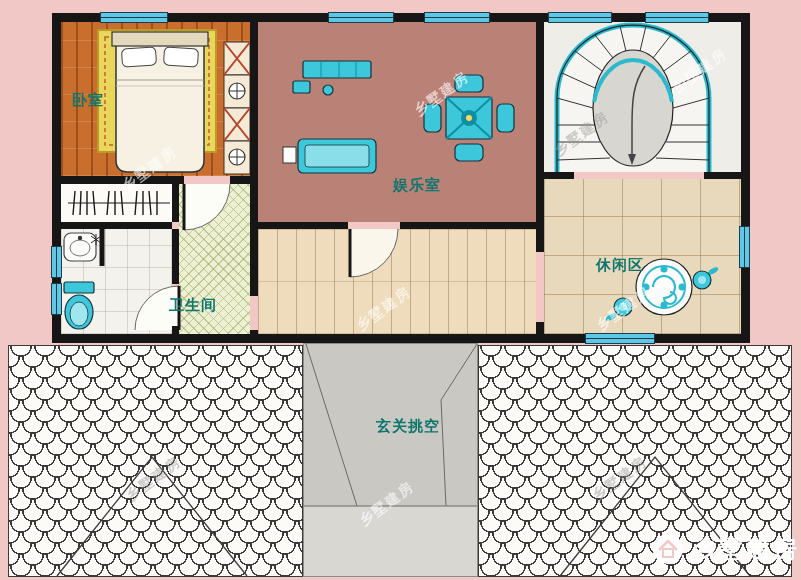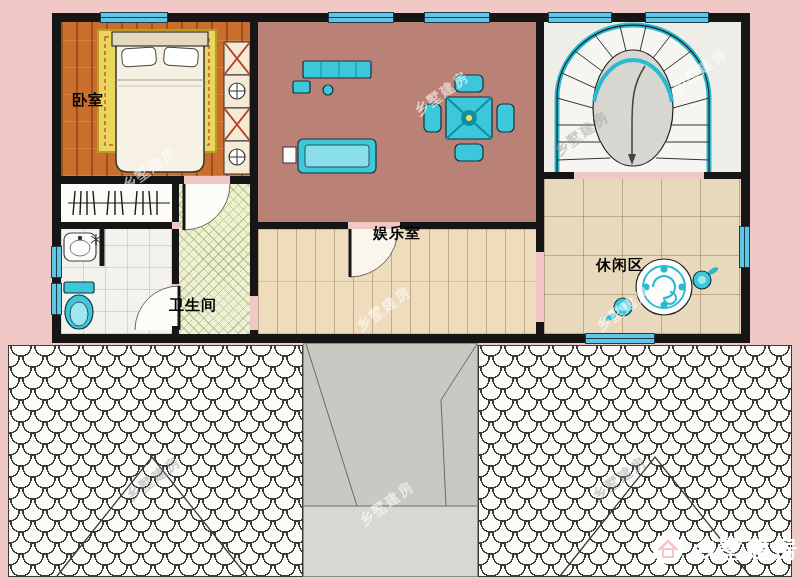--- a/index.html
+++ b/index.html
@@ -55,21 +55,21 @@
     background-image:
       radial-gradient(11px 11px at 12px 0px, rgba(0,0,0,0) 9.3px, #3a3a3a 9.4px, #3a3a3a 10.8px, rgba(0,0,0,0) 10.9px),
       radial-gradient(11px 11px at 12px 0px, rgba(0,0,0,0) 9.3px, #3a3a3a 9.4px, #3a3a3a 10.8px, rgba(0,0,0,0) 10.9px);
     background-size:24px 22px,24px 22px;
     background-position:0px 0px,12px 11px;
   }
   .entry-void{position:absolute;z-index:1;background:#c9c8c3;border:1px solid #8a8a86;box-sizing:border-box;}
   
   .overlay{position:absolute;left:0;top:0;z-index:2;pointer-events:none;}
   
-  .room-label{position:absolute;z-index:5;font-weight:bold;font-size:15px;color:#000000;letter-spacing:1px;text-align:center;white-space:nowrap;}
+  .room-label{position:absolute;z-index:5;font-weight:bold;font-size:15px;color:#0f766e;letter-spacing:1px;text-align:center;white-space:nowrap;}
   .wm{position:absolute;z-index:6;font-weight:bold;font-size:14px;letter-spacing:2px;transform:rotate(-36deg);white-space:nowrap;pointer-events:none;}
   .wm-light{color:rgba(255,255,255,0.62);}
   .wm-gray{color:rgba(155,155,155,0.5);}
   .logo{position:absolute;left:652px;top:533px;z-index:6;display:flex;align-items:center;gap:8px;}
   .logo-text{font-weight:bold;font-size:24px;color:#ffffff;letter-spacing:3px;}
 </style>
 </head>
 <body>
 
 <div class="canvas">
@@ -224,23 +224,24 @@
   <div class="window-h" style="left:328px;top:12px;width:66px;height:11px;"></div>
   <div class="window-h" style="left:424px;top:12px;width:66px;height:11px;"></div>
   <div class="window-h" style="left:548px;top:12px;width:64px;height:11px;"></div>
   <div class="window-h" style="left:645px;top:12px;width:64px;height:11px;"></div>
   <div class="window-v" style="left:51px;top:246px;width:11px;height:32px;"></div>
   <div class="window-v" style="left:51px;top:283px;width:11px;height:32px;"></div>
   <div class="window-v" style="left:739px;top:226px;width:11px;height:42px;"></div>
   <div class="window-h" style="left:585px;top:333px;width:70px;height:11px;"></div>
 
   <div class="room-label" style="left:58px;top:91px;width:60px;">卧室</div>
-  <div class="room-label" style="left:357px;top:176px;width:80px;margin-top:48px;">娱乐室</div>
+  <div class="room-label" style="left:377px;top:176px;width:80px;">娱乐室</div>
   <div class="room-label" style="left:580px;top:256px;width:80px;">休闲区</div>
   <div class="room-label" style="left:153px;top:296px;width:80px;">卫生间</div>
+  <div class="room-label" style="left:353px;top:417px;width:110px;">玄关挑空</div>
 
   <div class="wm wm-light" style="left:118px;top:160px;">乡墅建房</div>
   <div class="wm wm-light" style="left:410px;top:85px;">乡墅建房</div>
   <div class="wm wm-gray" style="left:550px;top:125px;">乡墅建房</div>
   <div class="wm wm-light" style="left:352px;top:300px;">乡墅建房</div>
   <div class="wm wm-light" style="left:592px;top:300px;">乡墅建房</div>
   <div class="wm wm-gray" style="left:122px;top:470px;">乡墅建房</div>
   <div class="wm wm-light" style="left:355px;top:495px;">乡墅建房</div>
   <div class="wm wm-gray" style="left:588px;top:470px;">乡墅建房</div>
   <div class="wm wm-light" style="left:668px;top:62px;">乡墅建房</div>

